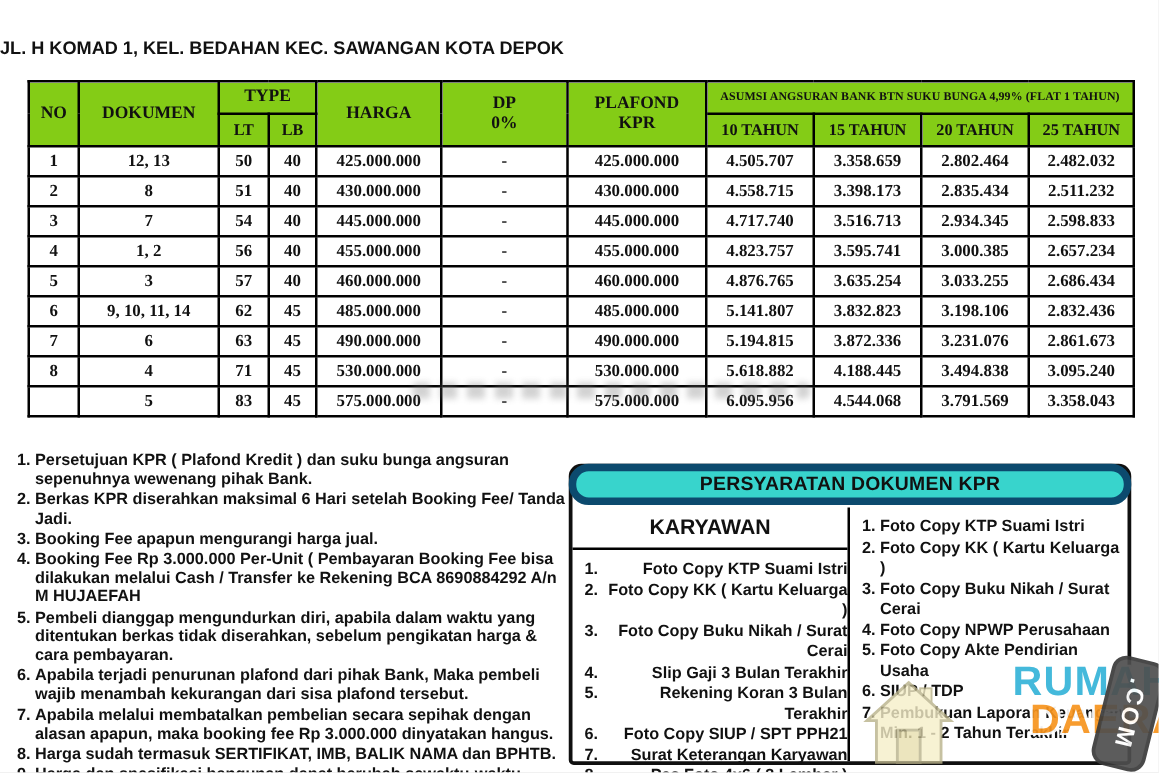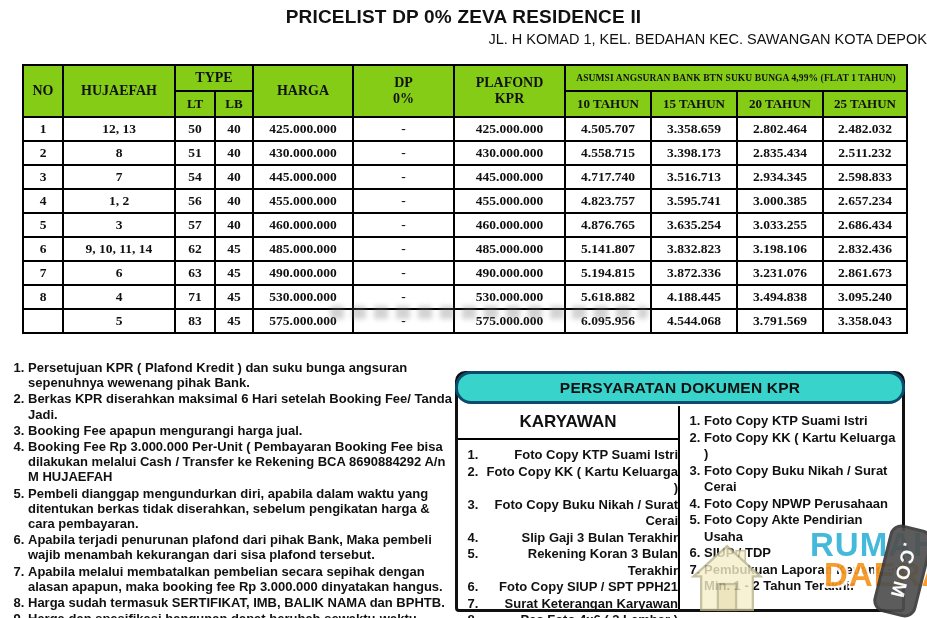--- a/index.html
+++ b/index.html
@@ -3,22 +3,22 @@
 <meta charset="utf-8">
 <style>
   html,body{margin:0;padding:0;background:#e8e8e8;}
   .page{
     position:relative;width:927px;height:618px;background:#ffffff;
     font-family:"Liberation Sans",sans-serif;color:#111;overflow:hidden;margin:0 auto;
   }
   
   .title{position:absolute;top:6px;left:0;width:100%;text-align:center;
     font-size:19px;font-weight:700;letter-spacing:.2px;}
-  .subtitle{position:absolute;top:31px;left:0;width:100%;text-align:right;
-    font-size:14.5px;font-weight:400;}
+  .subtitle{position:absolute;top:31px;left:0;width:100%;text-align:left;
+    font-size:14.5px;font-weight:700;}
   
   table.price{
     position:absolute;left:22px;top:64px;width:884px;border-collapse:collapse;
     table-layout:fixed;font-family:"Liberation Serif",serif;
   }
   table.price th,table.price td{
     border:2px solid #000;text-align:center;vertical-align:middle;
     padding:0;overflow:hidden;white-space:nowrap;
   }
   table.price th{background:#84cc16;font-weight:700;}
@@ -31,21 +31,21 @@
   .notes{position:absolute;left:6px;top:360px;width:448px;}
   .notes ol{margin:0;padding-left:22px;font-size:13px;font-weight:700;line-height:1.17;}
   .notes li{margin:0 0 1px 0;}
   
   .reqbox{
     position:absolute;left:455px;top:371px;width:450px;height:241px;
     border:3px solid #101010;border-radius:10px 10px 4px 4px;background:#fff;box-sizing:border-box;
   }
   .req-pill{
     position:absolute;left:-3px;top:-3px;width:450px;height:33px;box-sizing:border-box;
-    background:#38d4cc;border:3px solid #0c4a6e;border-radius:16px;
+    background:#38d4cc;border:6px solid #0c4a6e;border-radius:16px;
     display:flex;align-items:center;justify-content:center;
     font-size:15.5px;font-weight:700;letter-spacing:.2px;
   }
   .req-cols{position:absolute;left:0;top:32px;width:100%;bottom:0;display:flex;}
   .req-col{width:50%;box-sizing:border-box;}
   .req-col.left{border-right:2.5px solid #000;text-align:right;}
   .req-head{height:32px;display:flex;align-items:center;justify-content:center;
     font-size:17px;font-weight:700;border-bottom:2.5px solid #000;}
   .req-col ol{margin:7px 0 0 0;padding-left:24px;font-size:13px;font-weight:700;line-height:1.27;}
   .req-col li{margin:0;}
@@ -73,41 +73,40 @@
   }
   .logo-badge span{
     writing-mode:vertical-rl;font-size:19px;font-weight:700;color:#fff;letter-spacing:2px;
   }
 </style>
 </head>
 <body>
 
 <div class="page">
 
-  <div class="title">PRICELIST DP 0% ZEVA RESIDENCE II</div>
   <div class="subtitle">JL. H KOMAD 1, KEL. BEDAHAN KEC. SAWANGAN KOTA DEPOK</div>
 
   <table class="price">
     <colgroup>
       <col style="width:40px">
         <col style="width:112px">
         <col style="width:40px">
         <col style="width:38px">
       <col style="width:100px">
         <col style="width:101px">
         <col style="width:111px">
       <col style="width:86px">
         <col style="width:86px">
         <col style="width:86px">
         <col style="width:84px">
     </colgroup>
     <thead>
       <tr>
         <th rowspan="2" class="h-main">NO</th>
-        <th rowspan="2" class="h-main">HUJAEFAH</th>
+        <th rowspan="2" class="h-main">DOKUMEN</th>
         <th colspan="2" class="h-main" style="height:24px">TYPE</th>
         <th rowspan="2" class="h-main">HARGA</th>
         <th rowspan="2" class="h-two">
           <div>DP</div>
           <div>0%</div>
         </th>
         <th rowspan="2" class="h-two">
           <div>PLAFOND</div>
           <div>KPR</div>
         </th>

